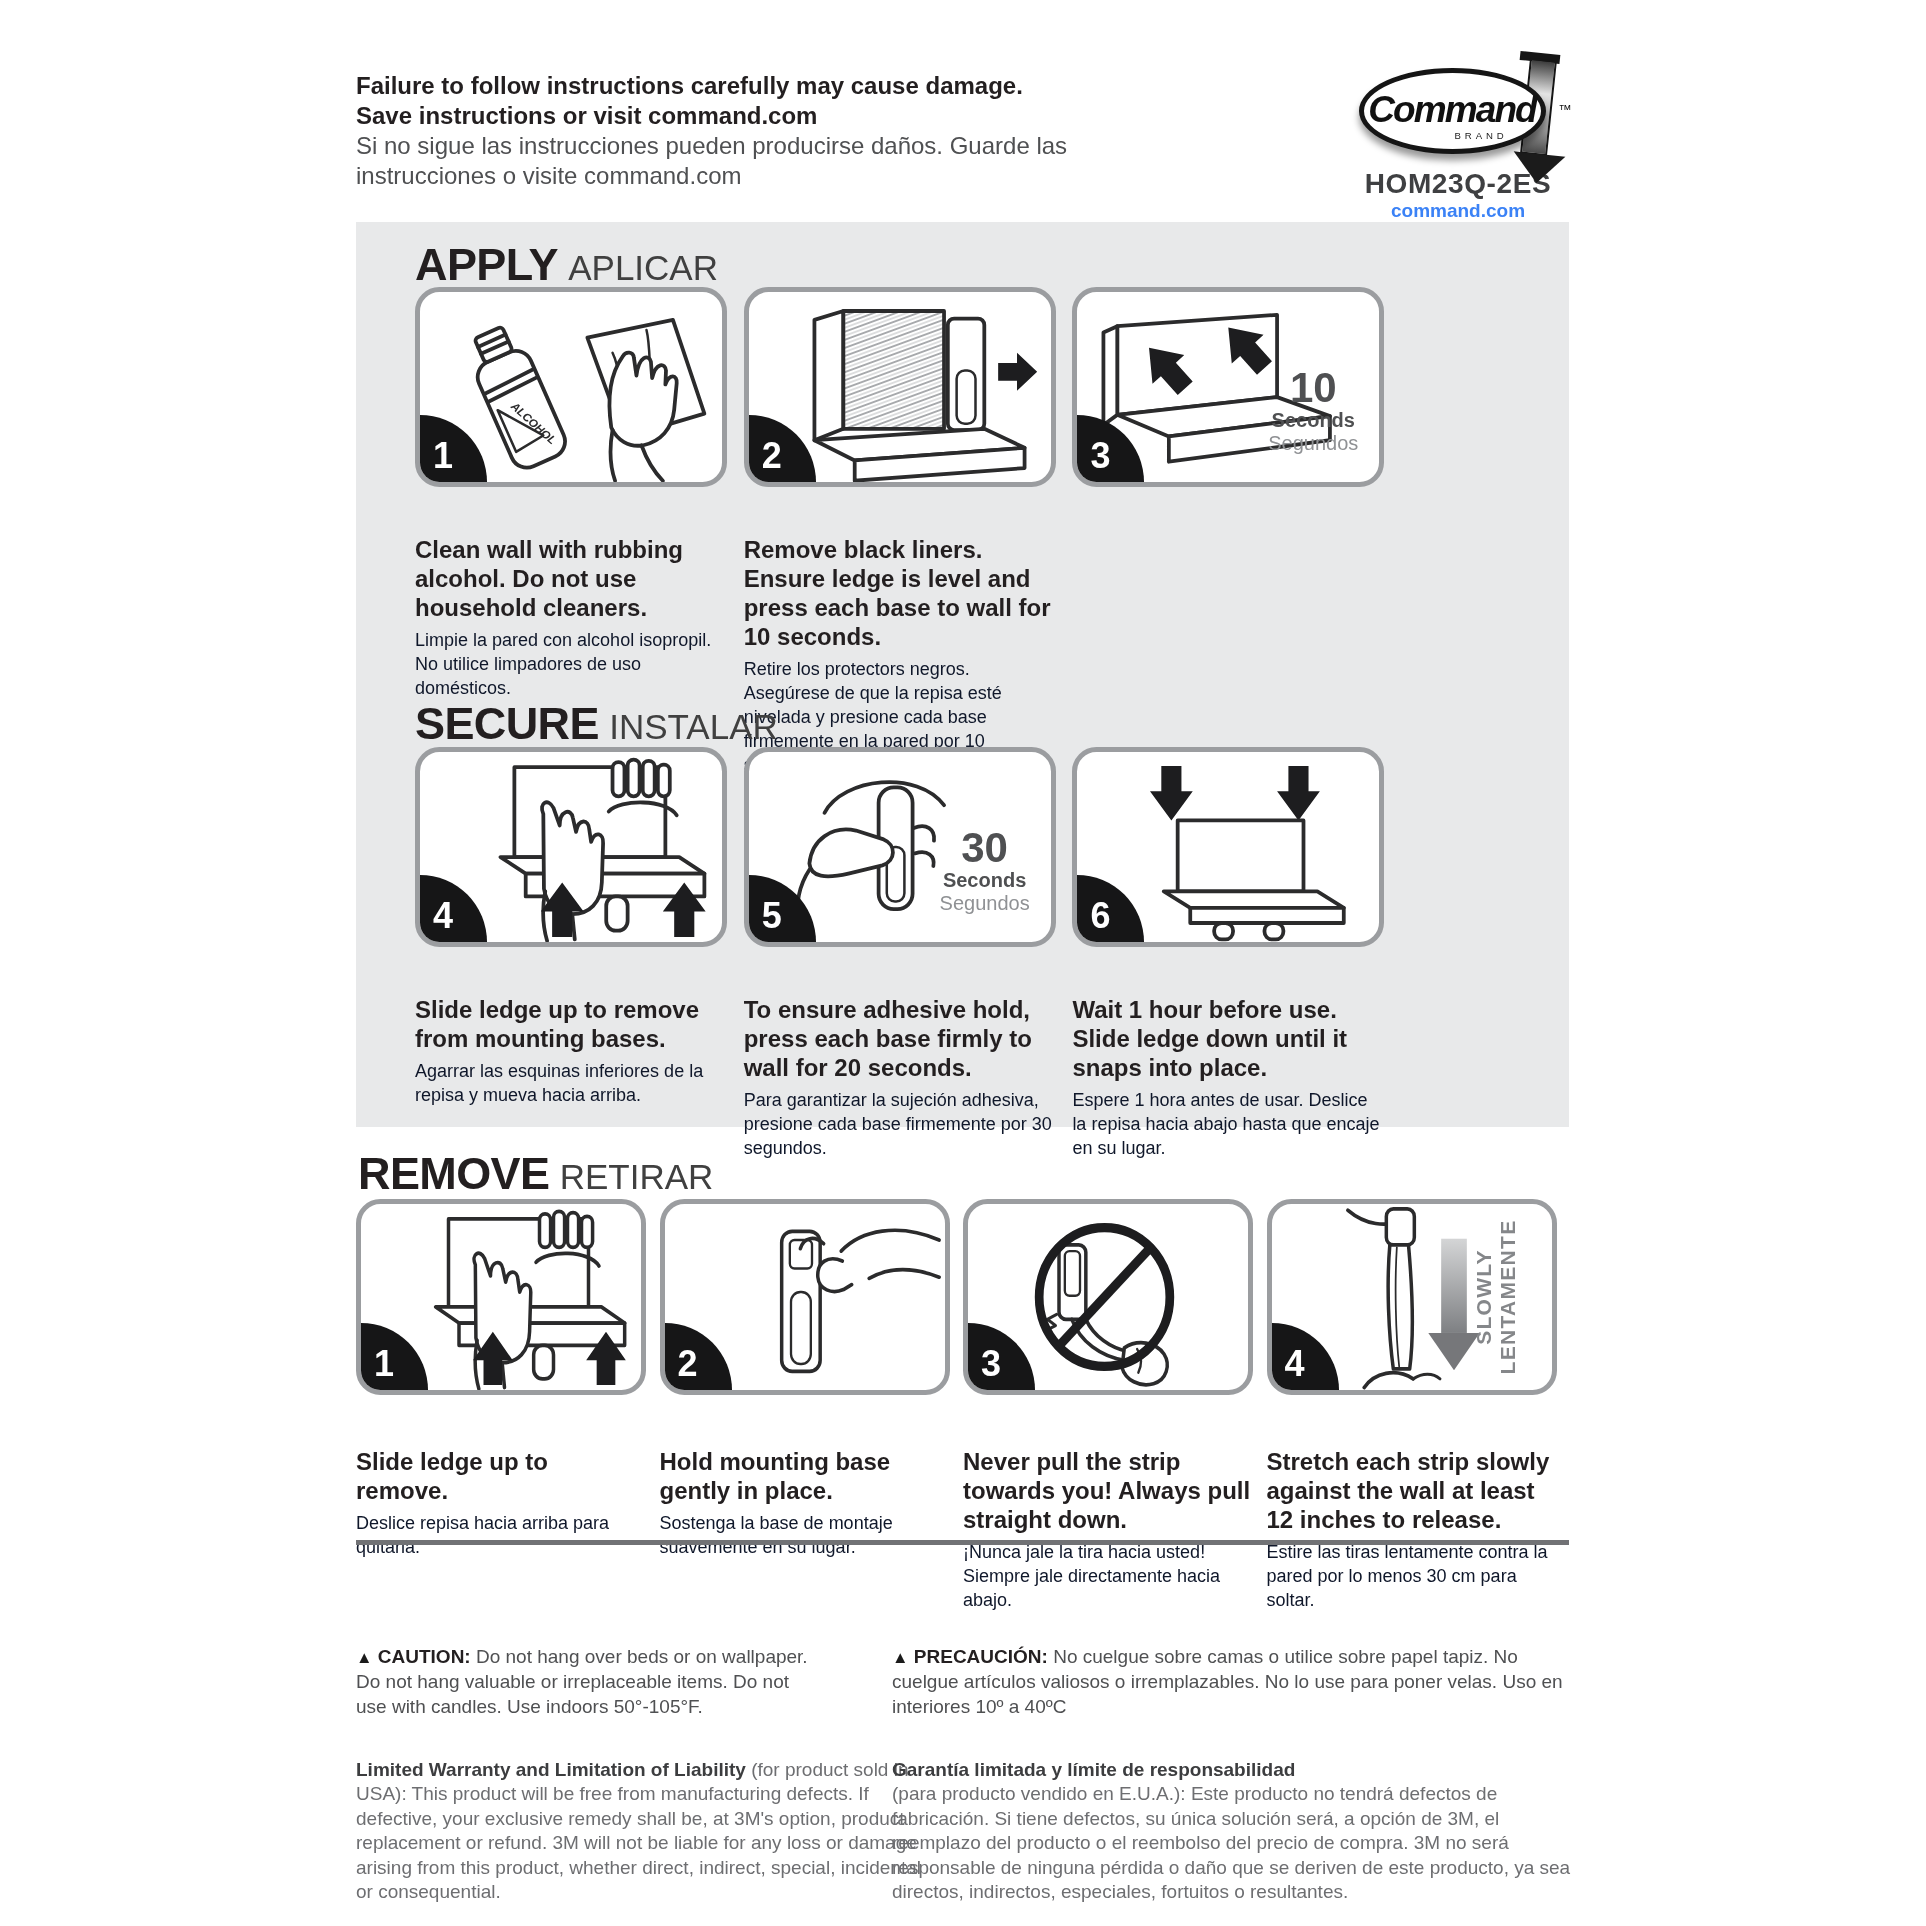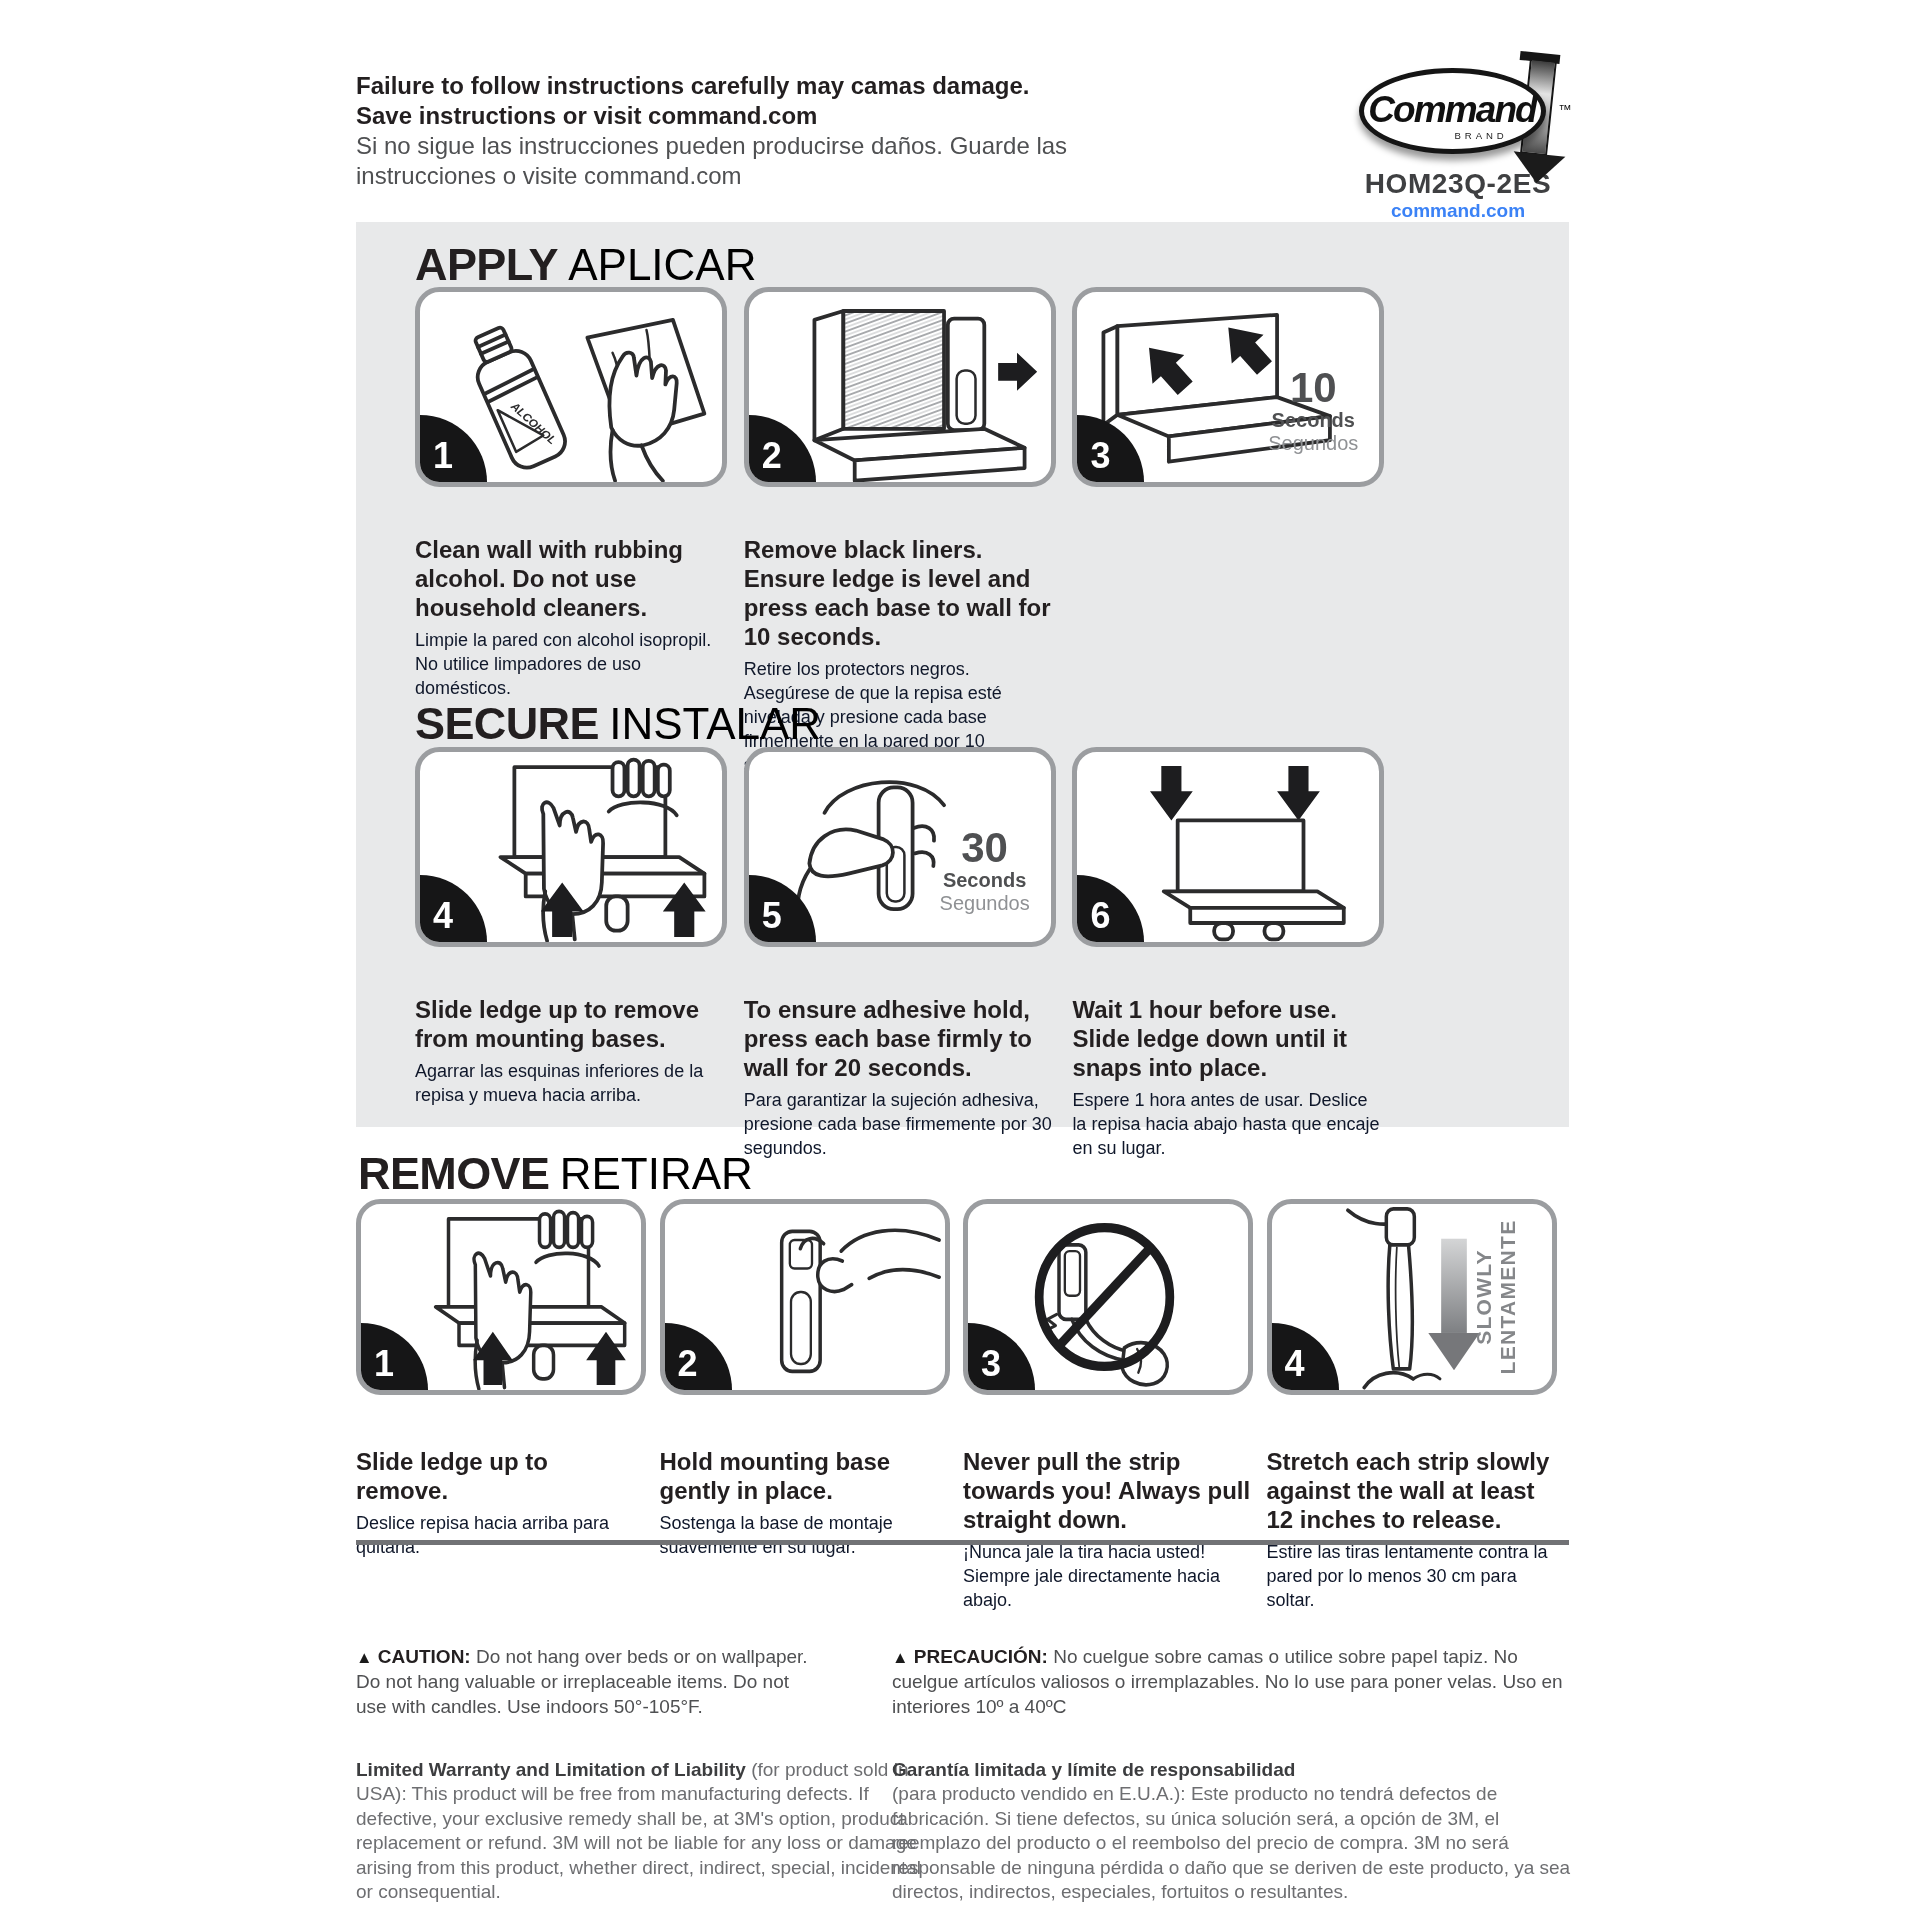--- a/index.html
+++ b/index.html
@@ -31,21 +31,21 @@
     border-left:26px solid transparent; border-right:26px solid transparent;
     border-top:29.5px solid #1b1b1b; transform:rotate(6deg); }
   .logo-tm { position:absolute; left:200px; top:39px; font-size:13px; color:#111; }
   .brand-model { margin-top:9px; font-size:28px; font-weight:bold; letter-spacing:0.6px; color:#3f4042; }
   .brand-site  { font-size:19px; font-weight:bold; color:#3b82f6; }
 
   
   .gray-section { position:absolute; left:356px; top:222px; width:1213px; height:905px; background:#e8e9ea; }
   .sec-head { position:absolute; left:59px; white-space:nowrap; }
   .sec-head .en { font-size:45px; font-weight:bold; letter-spacing:-0.6px; color:#231f20; }
-  .sec-head .es { font-size:44px; color:#000000; margin-left:10.3px; }
+  .sec-head .es { font-size:35px; color:#404040; margin-left:10.3px; }
   #head-apply  { top:16.7px; }
   #head-secure { top:476px; }
 
   .panel-row { position:absolute; display:flex; gap:16.7px; }
   #row-apply  { left:59px; top:65px; }
   #row-secure { left:59px; top:525px; }
   .panel { position:relative; width:312px; height:200px; background:#fff;
     border:5.1px solid #9b9da0; border-radius:24.4px; overflow:hidden; }
   .panel svg.illus { position:absolute; left:0; top:0; width:100%; height:100%; }
 
@@ -108,21 +108,21 @@
     <linearGradient id="grayArrow" x1="0" y1="0" x2="0" y2="1">
       <stop offset="0" stop-color="#d4d5d6"></stop>
         <stop offset="1" stop-color="#7e8083"></stop>
     </linearGradient>
   </defs>
 </svg>
 
 <div class="page">
 
   <div class="warning-block">
-    <div class="warn-bold">Failure to follow instructions carefully may camas damage.</div>
+    <div class="warn-bold">Failure to follow instructions carefully may cause damage.</div>
     <div class="warn-bold">Save instructions or visit command.com</div>
     <div class="warn-es">Si no sigue las instrucciones pueden producirse daños. Guarde las instrucciones o visite command.com</div>
   </div>
 
   <div class="brand-block">
     <div class="logo-wrap">
       <div class="strip-top"></div>
       <div class="strip-shaft"></div>
       <div class="strip-head"></div>
       <div class="logo-oval"></div>

